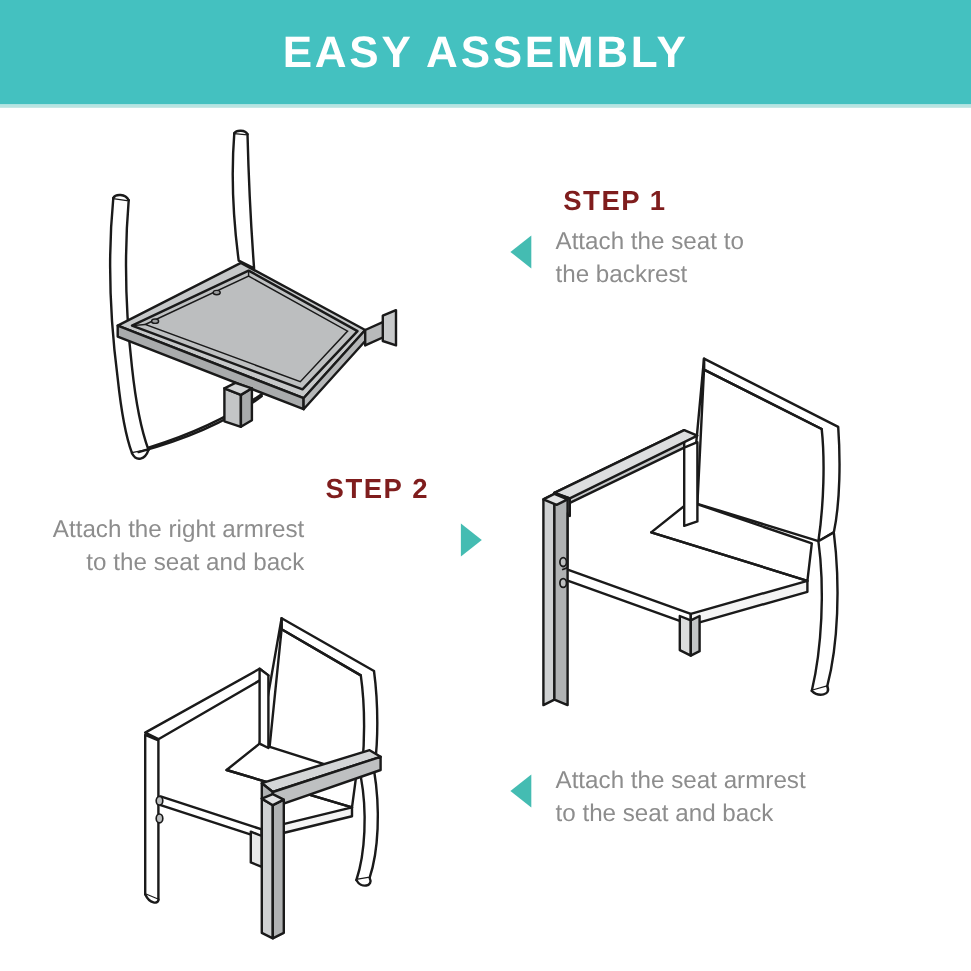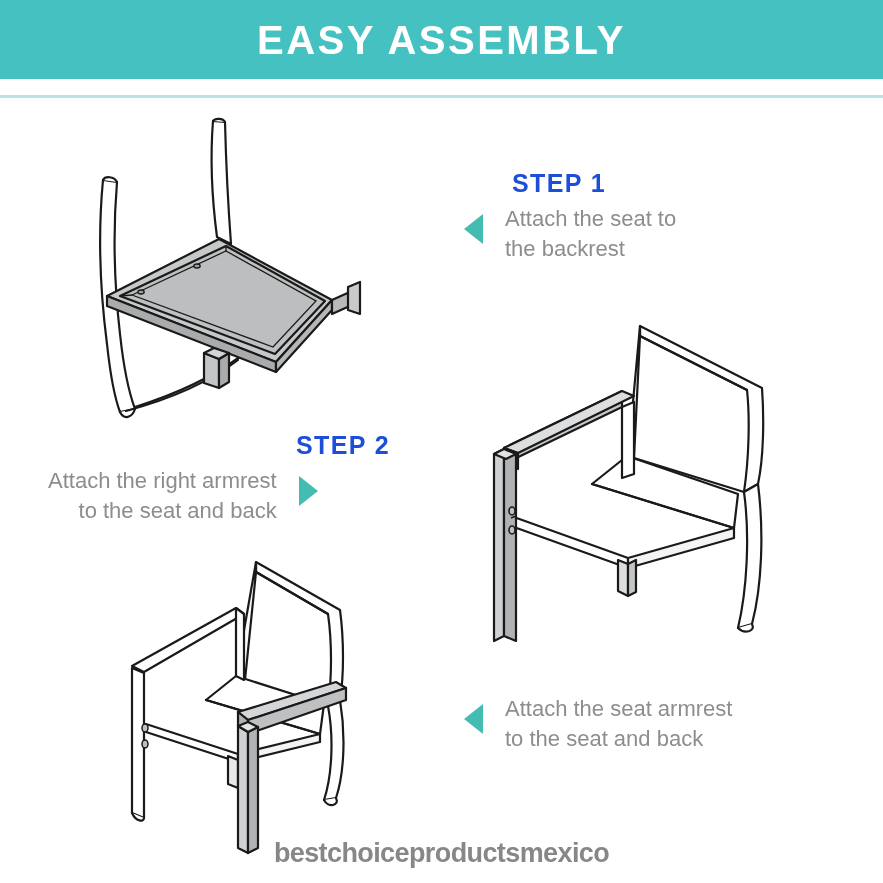--- a/index.html
+++ b/index.html
@@ -17,21 +17,21 @@
     background: #ffffff;
     overflow: hidden;
   }
 
   
   #header-banner {
     position: absolute;
     left: 0;
     top: 0;
     width: 883px;
-    height: 79px;
+    height: 95px;
     background: #44c1c0;
     display: flex;
     align-items: center;
     justify-content: center;
   }
   #header-underline {
     position: absolute;
     left: 0;
     top: 95px;
     width: 883px;
@@ -46,21 +46,21 @@
     line-height: 1;
     white-space: nowrap;
     font-family: "Liberation Sans", sans-serif;
   }
 
   
   .step-block {
     position: absolute;
   }
   .step-heading {
-    color: #1d4ed8;
+    color: #7f1d1d;
     font-size: 25px;
     font-weight: bold;
     letter-spacing: 1.4px;
     line-height: 1.1;
     margin: 0 0 6px 0;
     white-space: nowrap;
   }
   .step-body {
     color: #8d8d8d;
     font-size: 22px;
@@ -90,21 +90,21 @@
     border-left: 19px solid #44bcb2;
     margin-left: 22px;
     margin-top: 10px;
   }
 
   #step-1 { left: 464px; top: 170px; }
   #step-1 .step-heading { margin-left: 48px; }
 
   #step-2 { left: 48px; top: 432px; width: 390px; text-align: right; }
   #step-2 .step-heading { margin-right: 48px; }
-  #step-2 .step-row { justify-content: flex-start; }
+  #step-2 .step-row { justify-content: space-between; }
 
   #step-3 { left: 464px; top: 694px; }
   #step-3 .step-heading { margin-left: 48px; }
 
   
   .illustration {
     position: absolute;
   }
   #chair-frame-illustration { left: 62px;  top: 104px; }
   #chair-one-arm-illustration { left: 476px; top: 306px; }
@@ -292,15 +292,14 @@
   <div class="step-block" id="step-3">
     <div class="step-row">
       <div class="arrow arrow-left"></div>
       <div class="step-body">
         <div>Attach the seat armrest</div>
         <div>to the seat and back</div>
       </div>
     </div>
   </div>
 
-  <div id="footer-brand">bestchoiceproductsmexico</div>
 
 </div>
 
 </body></html>

